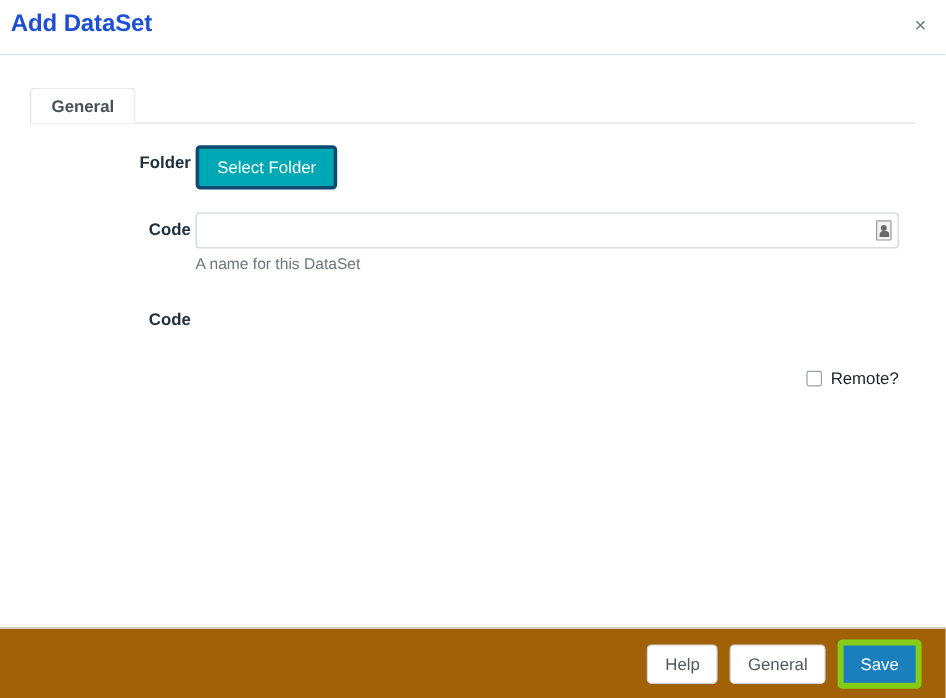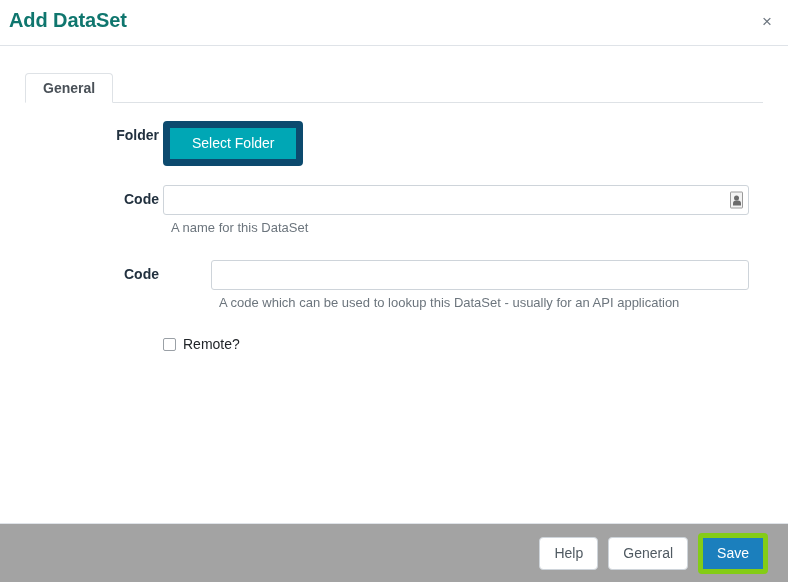--- a/index.html
+++ b/index.html
@@ -24,21 +24,21 @@
     box-sizing: border-box;
     border-bottom: 1px solid #dfe3e8;
     background: #ffffff;
   }
   .modal-title {
     position: absolute;
     left: 9px;
     top: 9px;
     font-size: 20px;
     font-weight: bold;
-    color: #0f766e;
+    color: #1d4ed8;
     letter-spacing: -0.1px;
   }
   .close-btn {
     position: absolute;
     right: 9px;
     top: 10px;
     width: 24px;
     height: 24px;
     line-height: 24px;
     text-align: center;
@@ -157,43 +157,43 @@
     width: 8px;
     height: 5px;
     border-radius: 3px 3px 0 0;
     background: #6b6b6b;
   }
   .help-text {
     margin-top: 4px;
     font-size: 13px;
     color: #6c757d;
     line-height: 17px;
-    margin-left: 8px;
   }
 
   .btn-teal {
     display: inline-block;
-    padding: 7px 22px;
+    padding: 7px 15px;
     font-size: 14px;
     font-family: "Liberation Sans", sans-serif;
     color: #ffffff;
     background: #00a7b5;
-    border: 7px solid #0c4a6e;
+    border: 3px solid #0c4a6e;
     border-radius: 4px;
     cursor: pointer;
     line-height: 17px;
   }
 
   
   .check-row {
     margin-top: 25px;
   }
   .check-line {
     display: flex;
     align-items: center;
+    justify-content: flex-end;
   }
   .check-box {
     width: 13px;
     height: 13px;
     box-sizing: border-box;
     border: 1px solid #9aa0a6;
     border-radius: 2px;
     background: #ffffff;
     margin-right: 7px;
     cursor: pointer;
@@ -212,21 +212,21 @@
     right: 0;
     bottom: 0;
     height: 59px;
     box-sizing: border-box;
     border-top: 1px solid #dfe3e8;
     display: flex;
     align-items: center;
     justify-content: flex-end;
     padding-right: 20px;
     gap: 10px;
-    background: #a3a3a3;
+    background: #a16207;
   }
   .btn {
     font-size: 14px;
     font-family: "Liberation Sans", sans-serif;
     padding: 7px 14px;
     border-radius: 4px;
     cursor: pointer;
     line-height: 17px;
   }
   .btn-light {
@@ -269,24 +269,20 @@
         <input class="text-input" type="text" placeholder="" style="">
         <span class="autofill-icon"></span>
       </div>
       <div class="help-text">A name for this DataSet</div>
     </div>
   </div>
 
 
   <div class="form-row" style="margin-top:24px;padding-left:48px;">
     <div class="form-label">Code</div>
-    <div class="form-control-area">
-      <input class="text-input" type="text" placeholder="" style="">
-      <div class="help-text">A code which can be used to lookup this DataSet - usually for an API application</div>
-    </div>
   </div>
 
   <div class="form-row check-row">
     <div class="form-control-area">
       <div class="check-line">
         <span class="check-box"></span>
         <span class="check-label">Remote?</span>
       </div>
     </div>
   </div>

